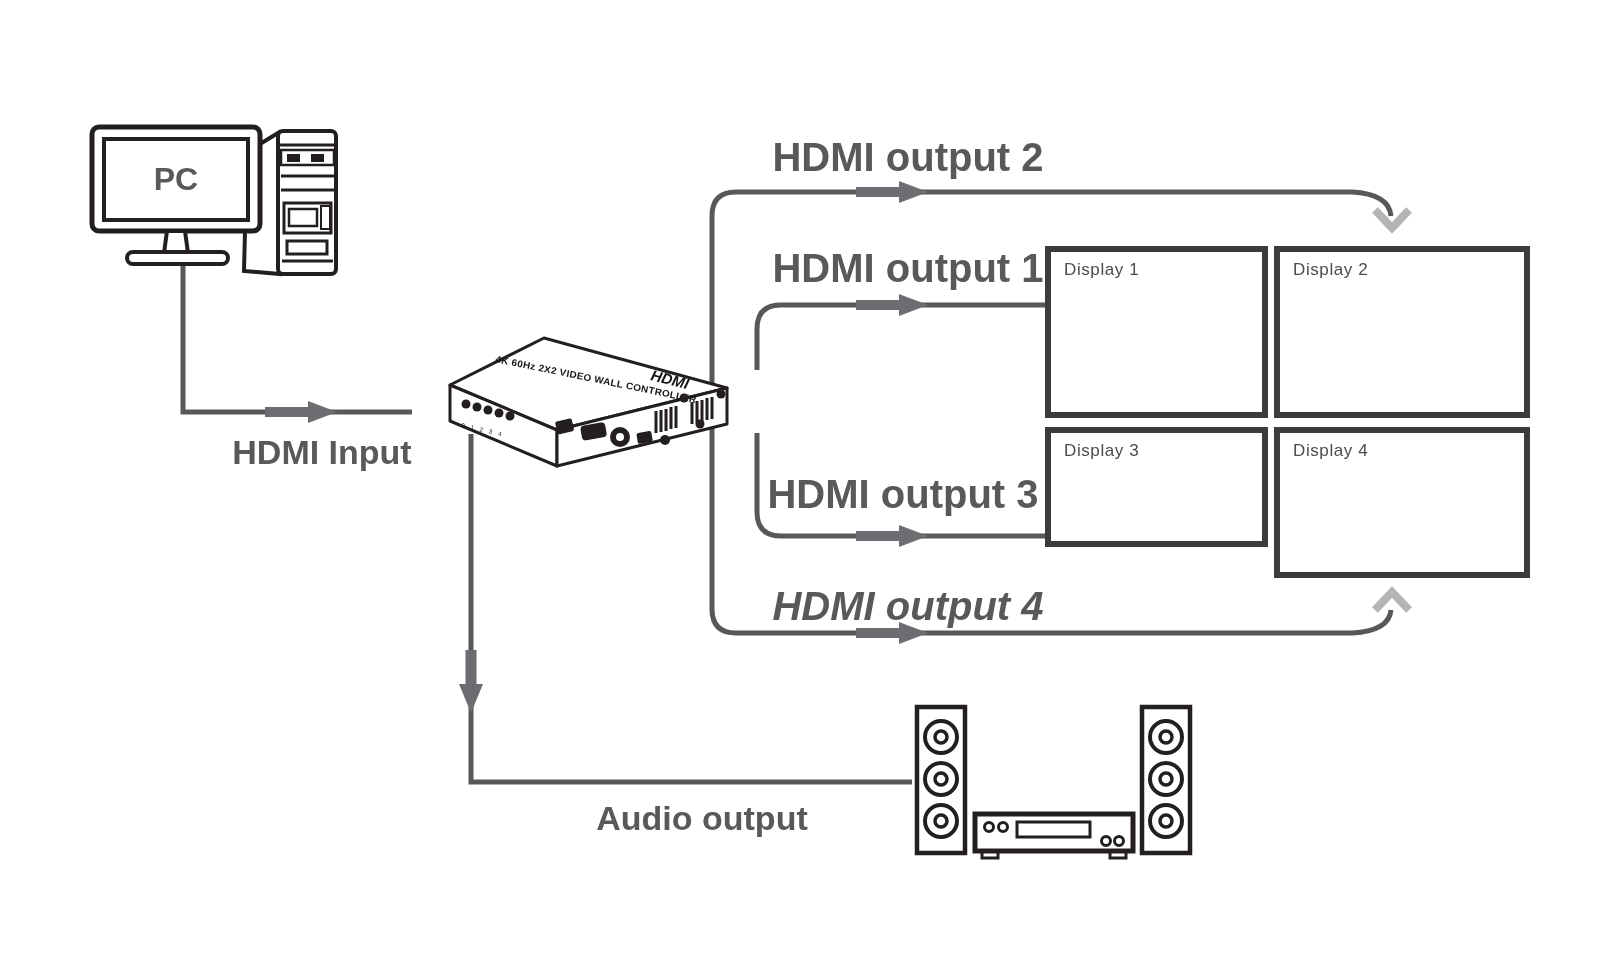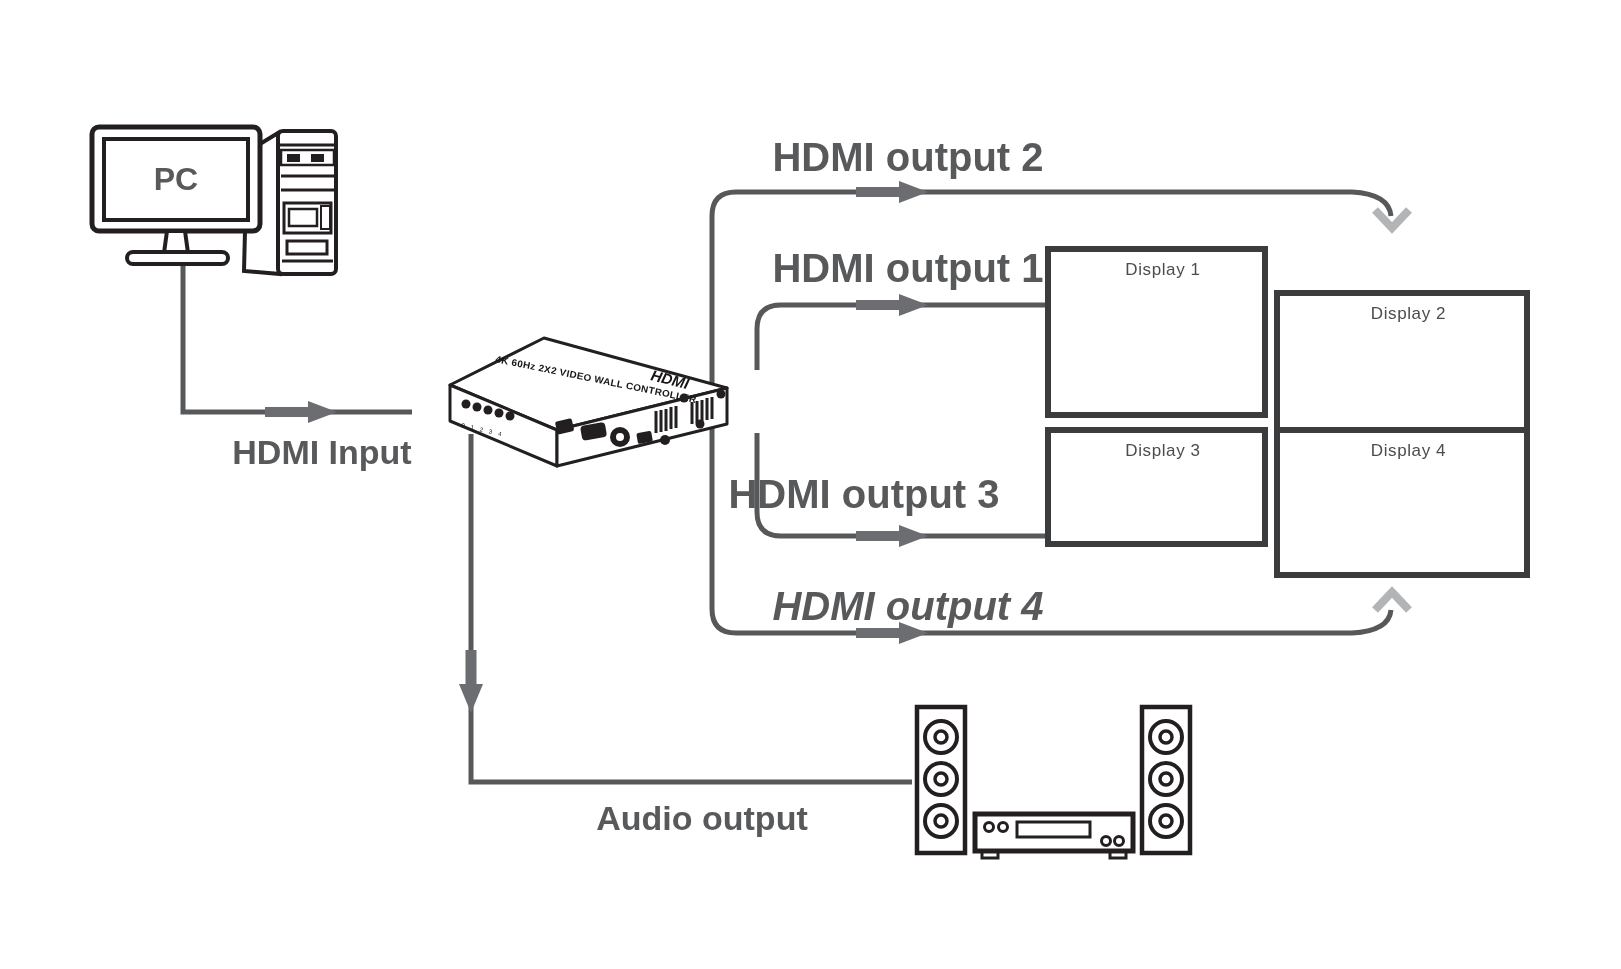--- a/index.html
+++ b/index.html
@@ -11,21 +11,21 @@
   .diagram-svg { position:absolute; left:0; top:0; }
   .lbl {
     position:absolute; transform:translate(-50%,-50%);
     color:#58595b; font-weight:bold; white-space:nowrap; line-height:1;
   }
   .lbl-big   { font-size:40px; }
   .lbl-input { font-size:34px; }
   .lbl-pc    { font-size:32px; }
   .display-box {
     position:absolute; box-sizing:border-box; background:#ffffff;
-    border:6px solid #3b3c3e; padding:8px 0 0 13px;text-align:center;
+    border:6px solid #3b3c3e; padding:8px 0 0 13px;
   }
   .display-label {
     color:#4b4c4e; font-size:17px; letter-spacing:0.6px; font-weight:normal;
   }
   svg text { font-family:"Liberation Sans","DejaVu Sans",sans-serif; }
 </style>
 </head>
 <body>
 
 <div class="canvas">
@@ -153,38 +153,38 @@
         <rect x="1017" y="822" width="73" height="15" stroke-width="3"></rect>
         <circle cx="1106" cy="841" r="4.5" stroke-width="3"></circle>
         <circle cx="1119" cy="841" r="4.5" stroke-width="3"></circle>
       </g>
     </g>
   </svg>
 
   <div class="display-box" style="left:1045px; top:246px; width:223px; height:172px;">
     <span class="display-label">Display 1</span>
   </div>
-  <div class="display-box" style="left:1274px; top:246px; width:256px; height:172px;margin-top:44px;">
+  <div class="display-box" style="left:1274px; top:246px; width:256px; height:172px;">
     <span class="display-label">Display 2</span>
   </div>
   <div class="display-box" style="left:1045px; top:427px; width:223px; height:120px;">
     <span class="display-label">Display 3</span>
   </div>
   <div class="display-box" style="left:1274px; top:427px; width:256px; height:151px;">
     <span class="display-label">Display 4</span>
   </div>
 
   <div class="lbl lbl-pc" style="left:176px; top:179px;">PC</div>
 
 
   <div class="lbl lbl-input" style="left:322px; top:452px;">HDMI Input</div>
 
   <div class="lbl lbl-big" style="left:908px; top:157px;">HDMI output 2</div>
 
   <div class="lbl lbl-big" style="left:908px; top:268px;">HDMI output 1</div>
 
-  <div class="lbl lbl-big" style="left:864px; top:494px;text-align:right;">HDMI output 3</div>
+  <div class="lbl lbl-big" style="left:903px; top:494px;text-align:right;">HDMI output 3</div>
 
   <div class="lbl lbl-big" style="left:908px; top:606px;font-style:italic;">HDMI output 4</div>
 
   <div class="lbl lbl-input" style="left:702px; top:818px;">Audio output</div>
 
 </div>
 
 </body></html>

